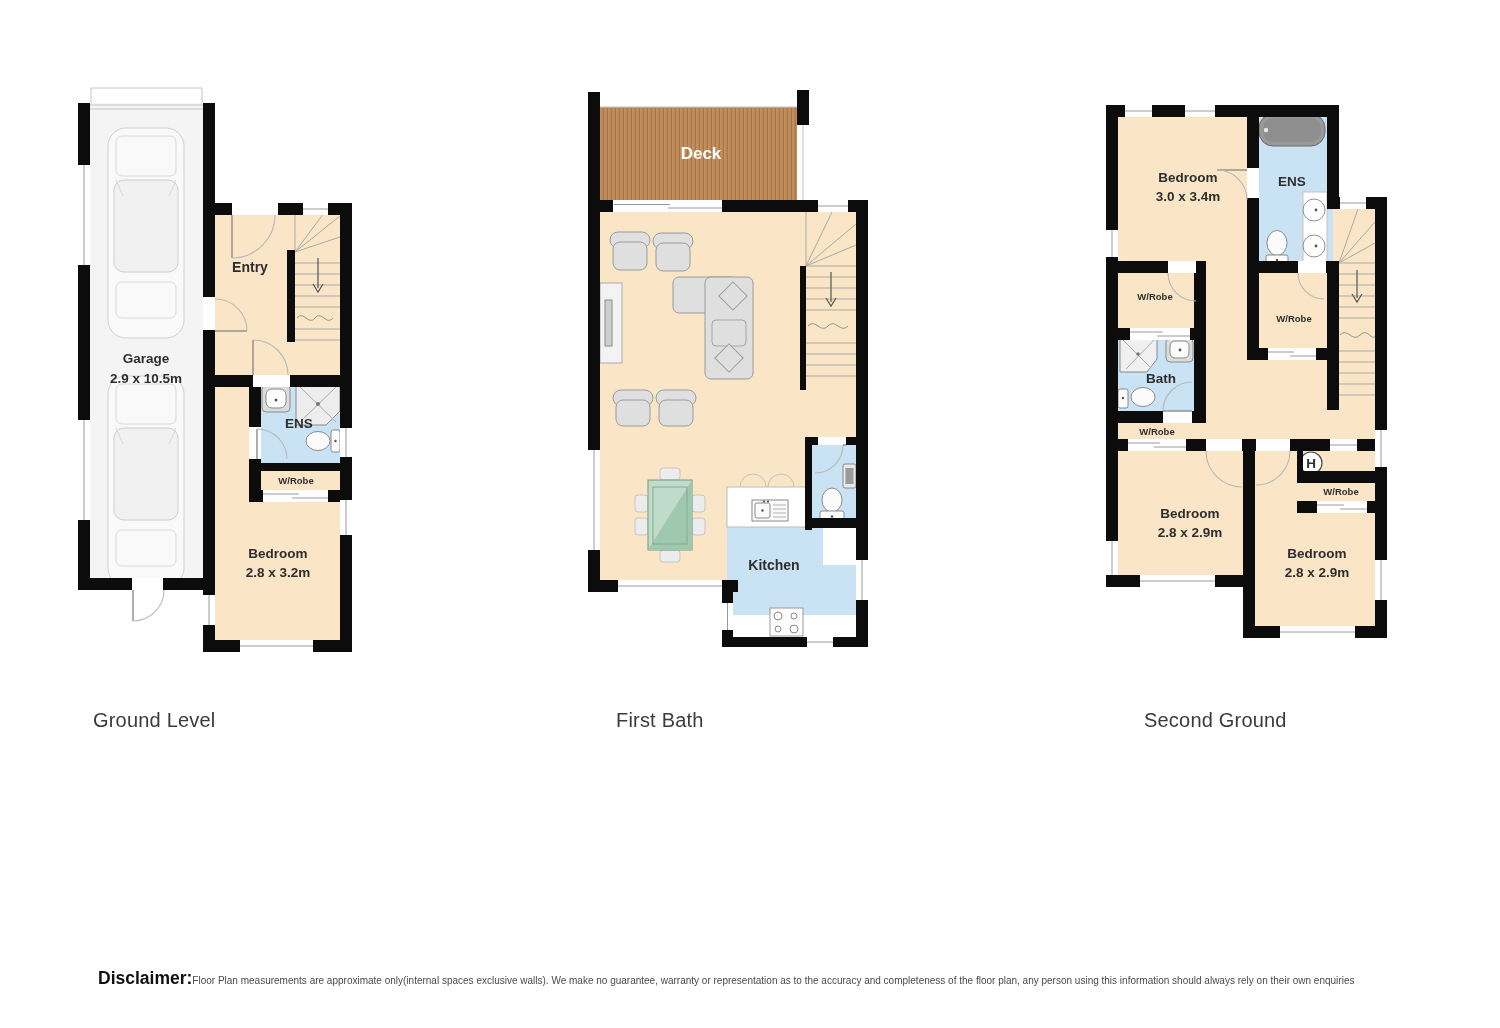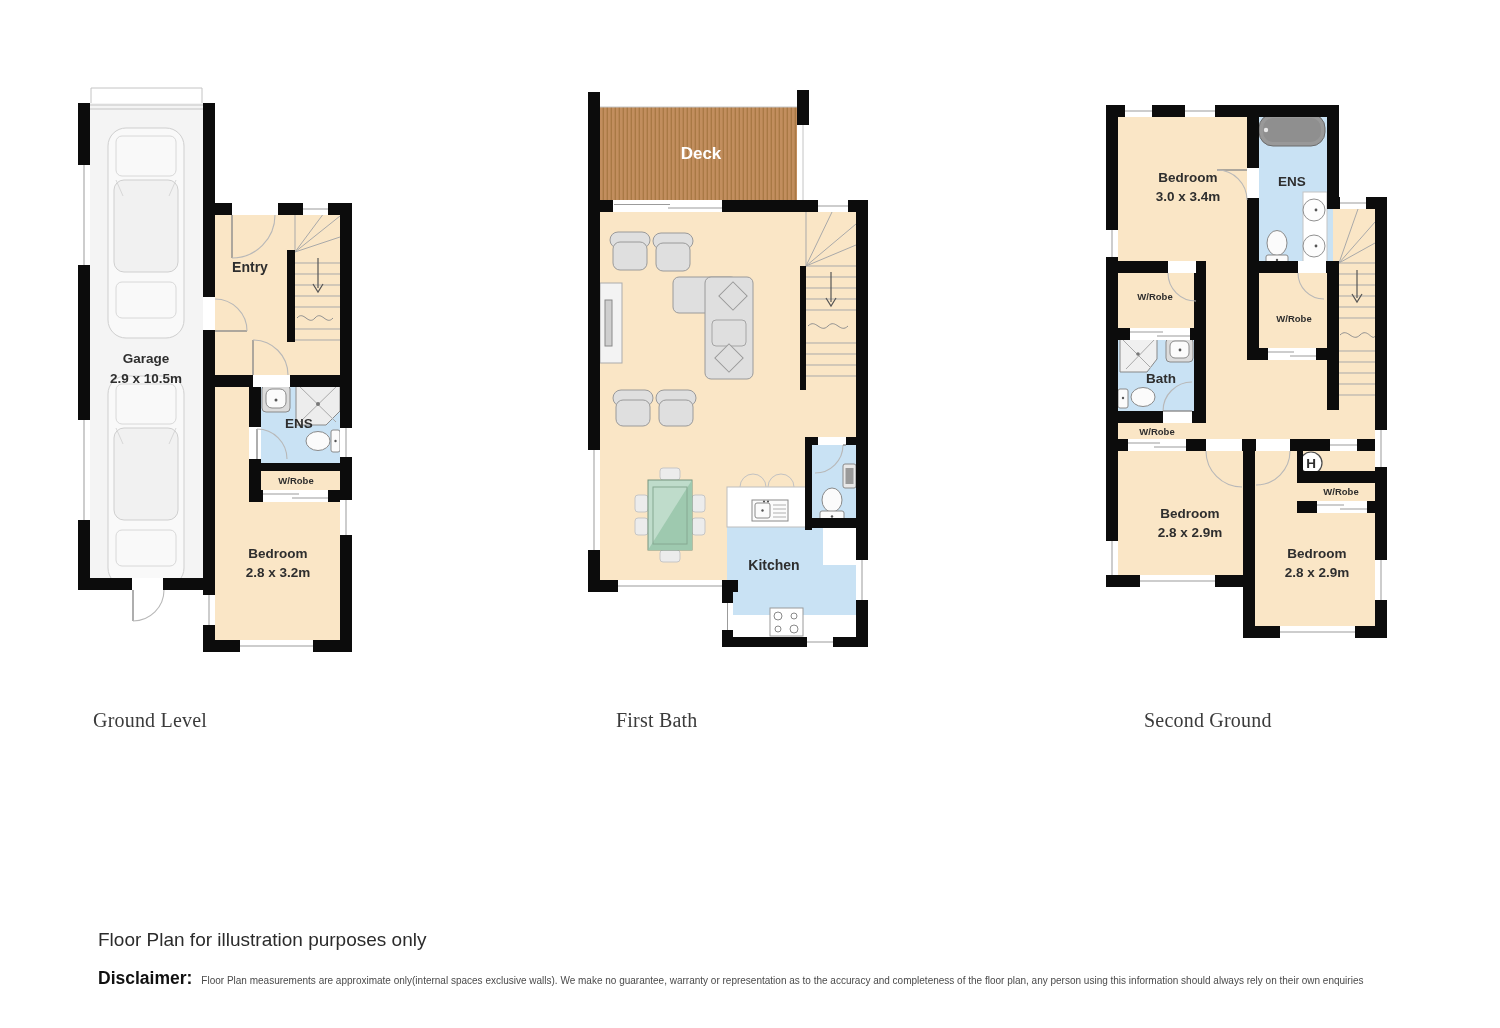--- a/index.html
+++ b/index.html
@@ -1,23 +1,23 @@
 <!DOCTYPE html>
 <html><head>
 <meta charset="utf-8">
 <style>
   html,body{margin:0;padding:0;background:#fff;}
   .canvas{position:relative;width:1500px;height:1028px;background:#ffffff;overflow:hidden;
           font-family:"Liberation Sans",sans-serif;}
   .plan{position:absolute;top:80px;width:310px;height:580px;}
   #plan-ground{left:60px;} #plan-first{left:575px;} #plan-second{left:1090px;}
-  .floor-title{position:absolute;top:709px;font-size:20px;color:#3b3b3b;letter-spacing:.2px;font-family:Liberation Serif, serif;}
+  .floor-title{position:absolute;top:709px;font-size:20px;color:#3b3b3b;letter-spacing:.2px;}
   #title-ground{left:93px;} #title-first{left:616px;} #title-second{left:1144px;}
   .footer-note{position:absolute;left:98px;top:929px;font-size:19px;color:#2b2b2b;}
-  .disclaimer{position:absolute;left:98px;top:968px;display:flex;align-items:baseline;gap:9px;white-space:nowrap;}
+  .disclaimer{position:absolute;left:98px;top:968px;display:flex;align-items:baseline;gap:0;white-space:nowrap;}
   .disclaimer .dlabel{font-size:17.5px;font-weight:bold;color:#101010;}
   .disclaimer .dtext{font-size:10px;color:#4a4a4a;}
   
   .wall{fill:#0c0c0c;}
   .win{fill:#ffffff;}
   .wline{stroke:#9b9b9b;stroke-width:1;fill:none;}
   .thin{stroke:#c4c4c4;stroke-width:1;fill:none;}
   .door{stroke:#b8b8b8;stroke-width:1.1;fill:none;}
   .leaf{stroke:#8c8c8c;stroke-width:1.4;}
   .fix{fill:#fbfbfb;stroke:#8a8a8a;stroke-width:1;}
@@ -427,19 +427,18 @@
     <text class="lbl t13" x="1311" y="468">H</text>
     <text class="lbl t9" x="1341" y="495">W/Robe</text>
     <text class="lbl t13" x="1317" y="558">Bedroom</text>
     <text class="lbl t13" x="1317" y="577">2.8 x 2.9m</text>
   </svg>
 
   <div class="floor-title" id="title-ground">Ground Level</div>
   <div class="floor-title" id="title-first">First Bath</div>
   <div class="floor-title" id="title-second">Second Ground</div>
 
-  <div class="footer-note">Floor Plan for illustration purposes only</div>
   <div class="disclaimer">
     <span class="dlabel">Disclaimer:</span>
     <span class="dtext">Floor Plan measurements are approximate only(internal spaces exclusive walls). We make no guarantee, warranty or representation as to the accuracy and completeness of the floor plan, any person using this information should always rely on their own enquiries</span>
   </div>
 
 </div>
 
 </body></html>

